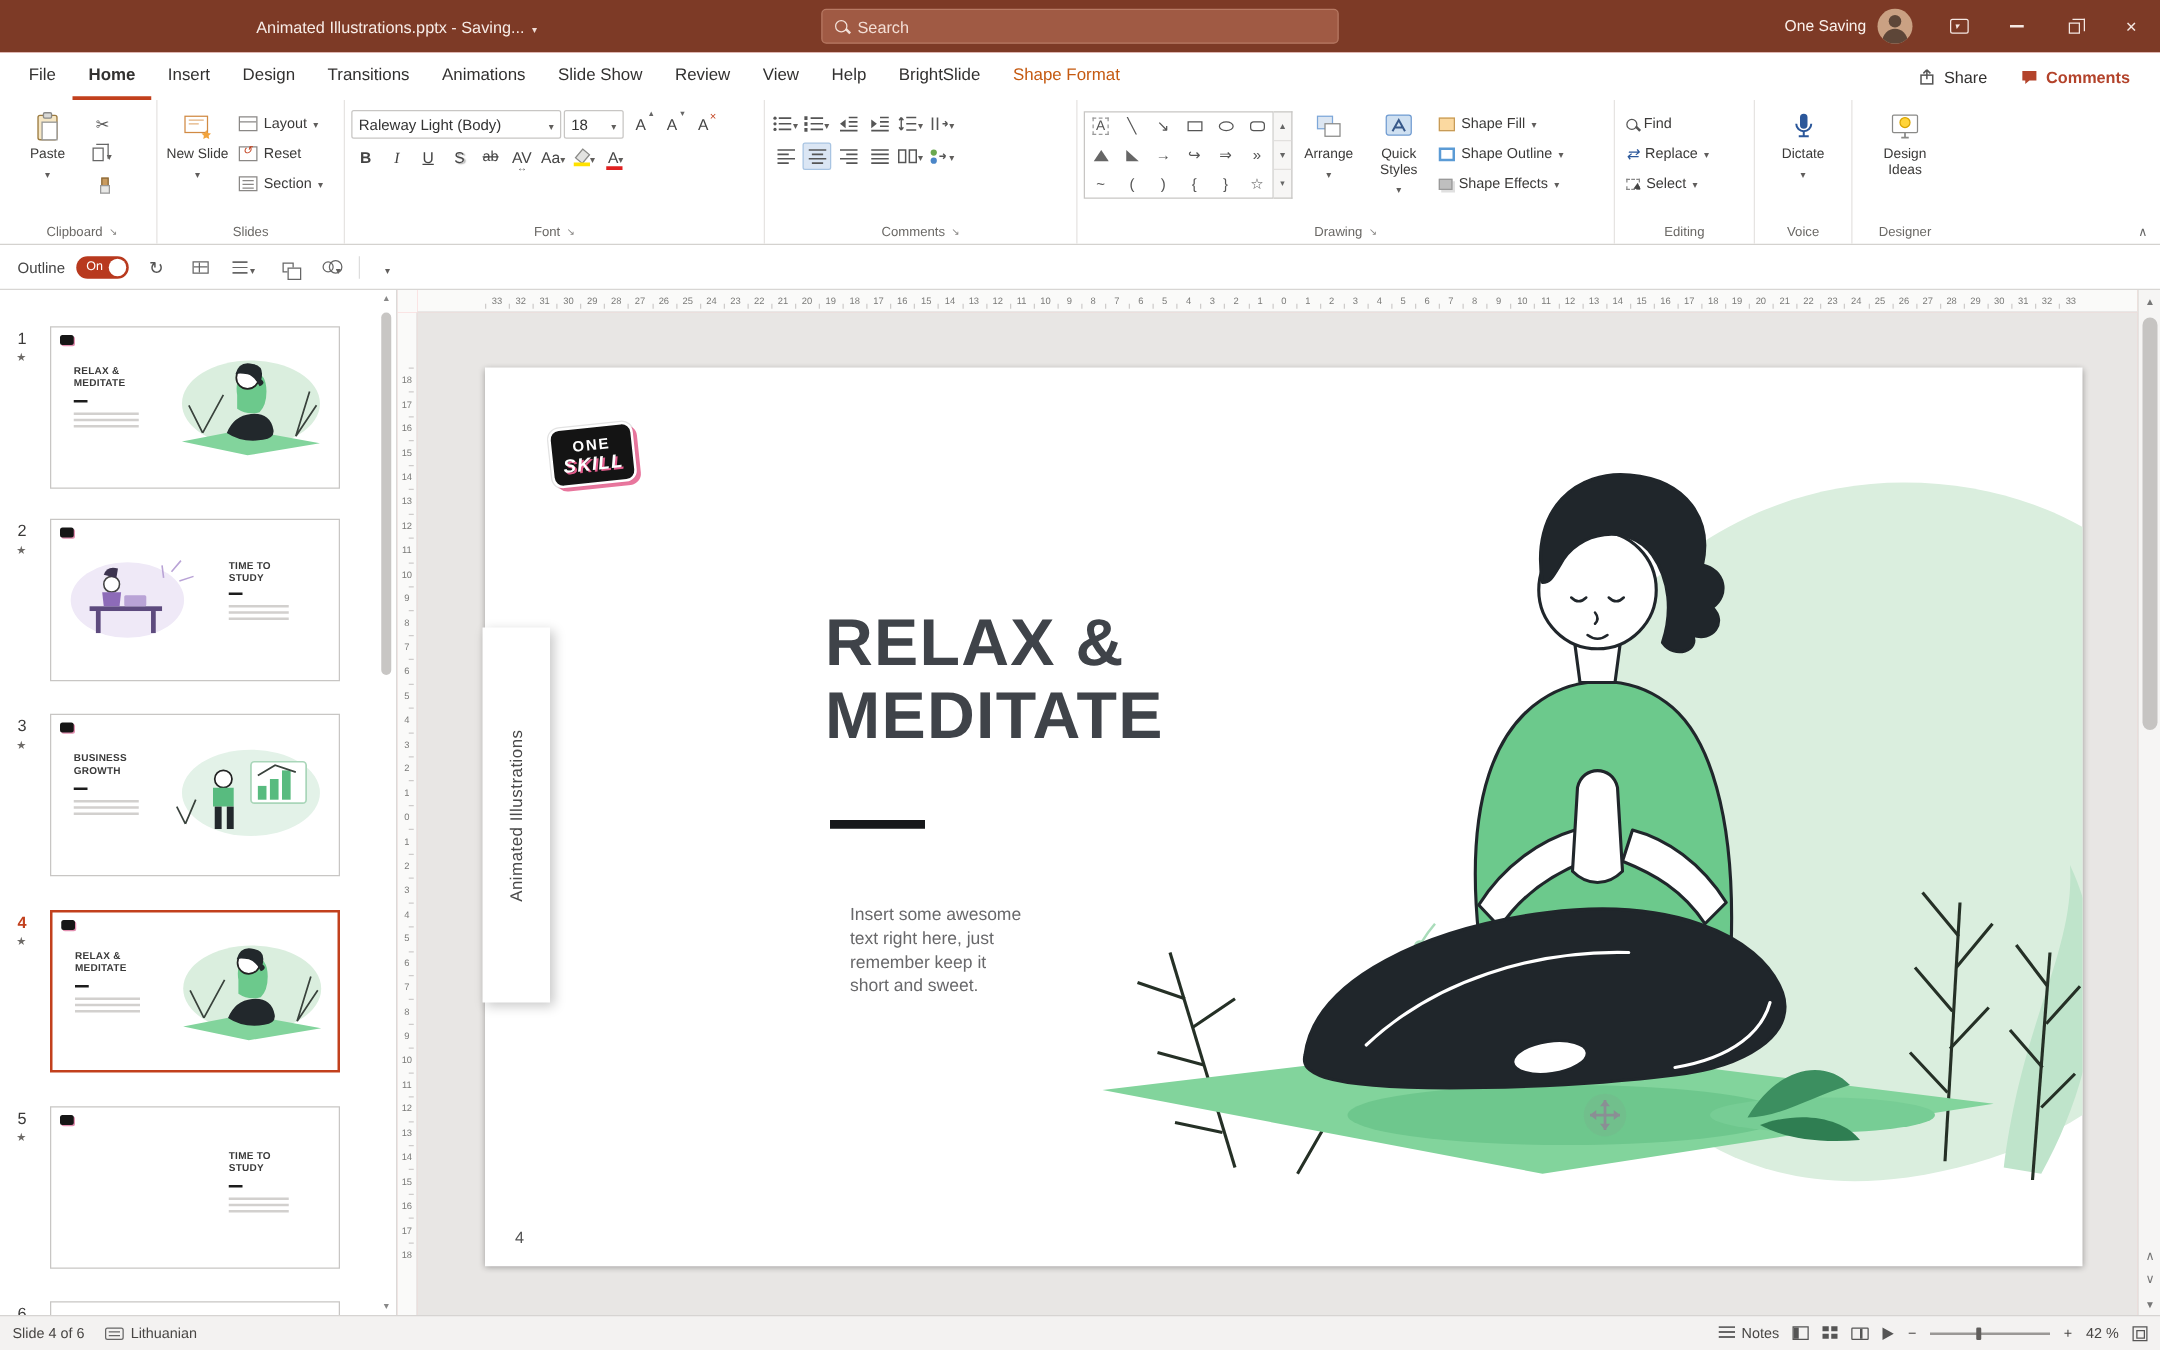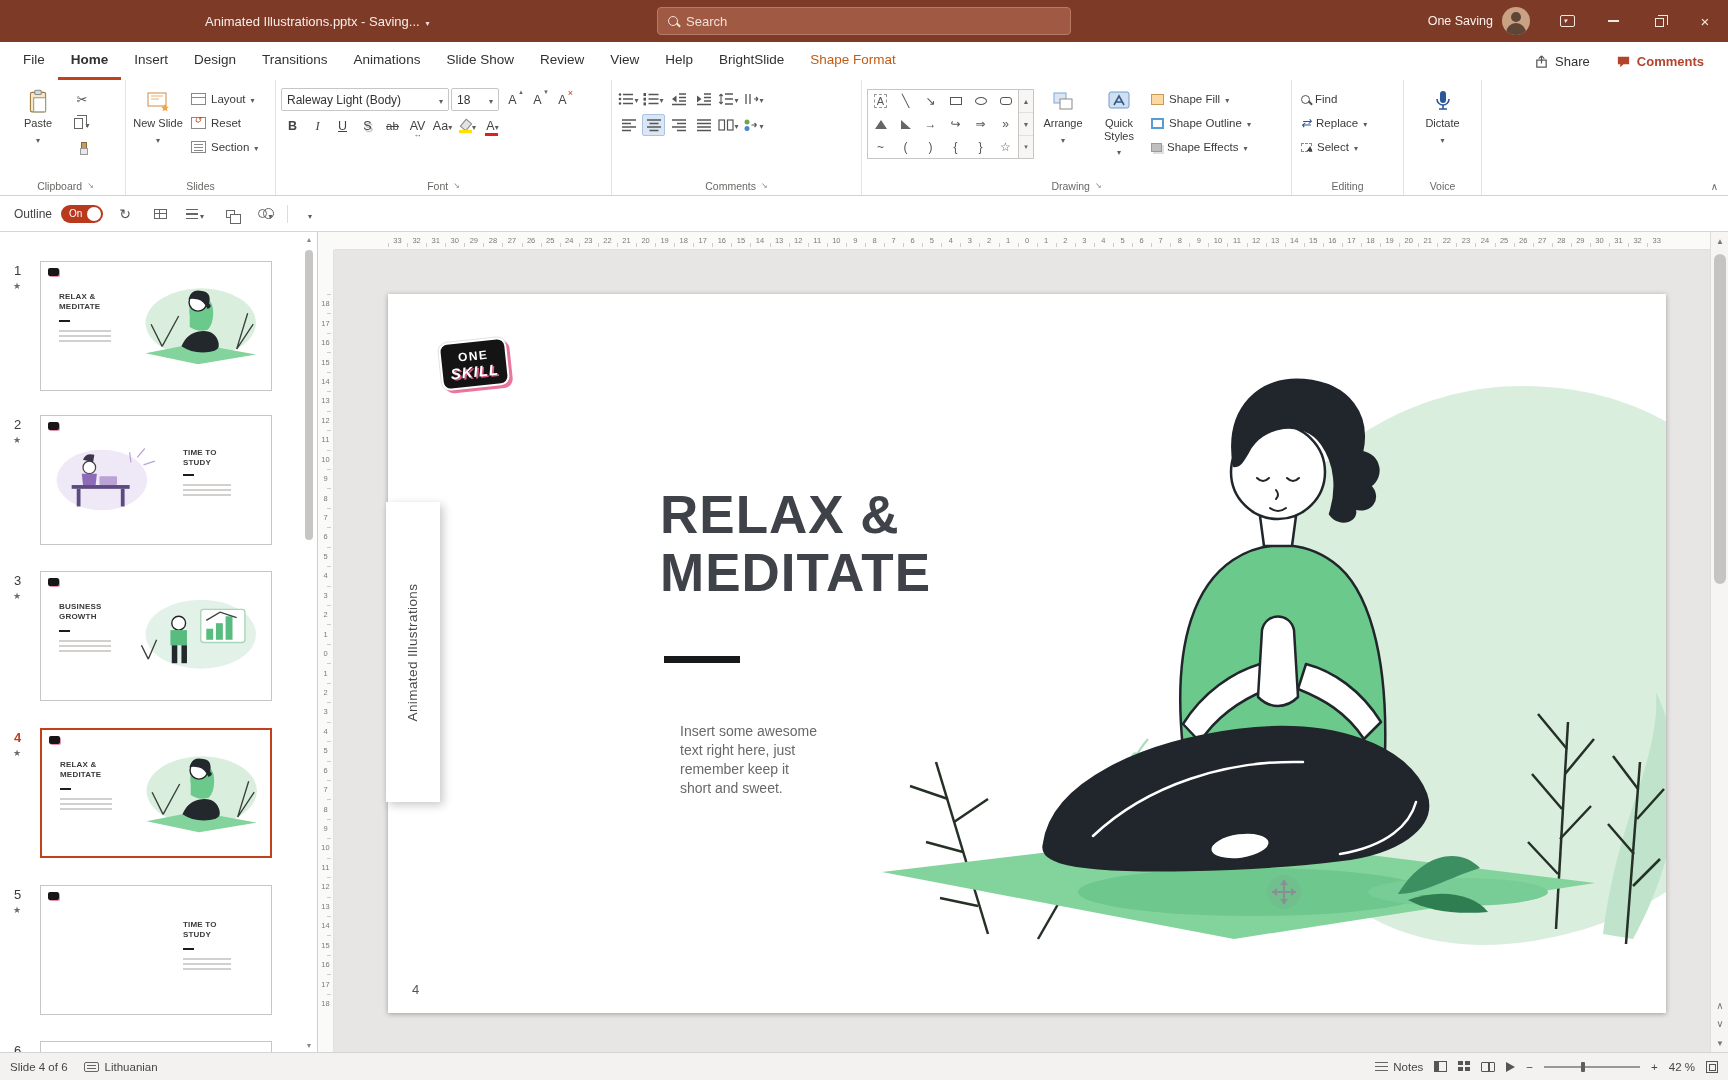--- a/index.html
+++ b/index.html
@@ -163,21 +163,21 @@
 .vscroll .prev{bottom:38px;font-size:10px}
 .vscroll .next{bottom:20px;font-size:10px}
 .vscroll .bottom{bottom:0}
 
 
 .statusbar{position:absolute;left:0;right:0;bottom:0;height:28px;background:#f3f2f1;border-top:1px solid #d6d4d2;display:flex;align-items:center;font-size:11.5px;color:#484644;padding:0 10px;gap:16px}
 .sb-group{display:flex;align-items:center;gap:6px}
 .i-lang{width:15px;height:10px;border:1px solid #666;border-radius:2px;position:relative}
 .i-lang::before{content:"";position:absolute;left:2px;top:2px;right:2px;height:1px;background:#666;box-shadow:0 3px 0 #666}
 .sb-right{margin-left:auto;display:flex;align-items:center;gap:11px}
-.sb-btn{display:flex;align-items:center;gap:5px;color:#484644}
+.sb-btn{display:flex;align-items:flex-start;gap:5px;color:#484644}
 .i-notes{width:13px;height:10px;background:repeating-linear-gradient(#666 0 1.3px,transparent 1.3px 4px)}
 .i-vnormal{width:13px;height:11px;border:1.2px solid #555;position:relative}
 .i-vnormal::before{content:"";position:absolute;left:0;top:0;bottom:0;width:4px;background:#555}
 .i-vsorter{width:12px;height:11px;background:linear-gradient(#555,#555) 0 0/5px 4px no-repeat,linear-gradient(#555,#555) 7px 0/5px 4px no-repeat,linear-gradient(#555,#555) 0 6px/5px 4px no-repeat,linear-gradient(#555,#555) 7px 6px/5px 4px no-repeat}
 .i-vread{width:14px;height:10px;border:1.2px solid #555;border-radius:1px;position:relative}
 .i-vread::before{content:"";position:absolute;left:50%;top:0;bottom:0;width:1.2px;background:#555}
 .i-vshow{width:0;height:0;border-left:9px solid #555;border-top:5.5px solid transparent;border-bottom:5.5px solid transparent}
 .zoomtrack{width:96px;height:2px;background:#9a9896;position:relative}
 .zthumb{position:absolute;left:38%;top:-4px;width:4px;height:10px;background:#605e5c;border-radius:1px}
 .i-fit{width:12px;height:12px;border:1.2px solid #555;position:relative}
@@ -563,20 +563,35 @@
             </svg>
           <span class="blabel">Dictate</span>
           <span class="chev"></span>
         </div>
       </div>
       <div class="rg-label">
           <span>Voice</span>
         </div>
     </div>
 
+    <div class="rgroup" style="width:84px;border-right:0">
+      <div class="rg-body" style="justify-content:center">
+        <div class="big-btn" style="width:64px">
+          <svg class="bicon" viewBox="0 0 26 26">
+              <rect x="3" y="4" width="20" height="14" rx="1" fill="#fff" stroke="#8a8a88"></rect>
+              <circle cx="13" cy="10" r="4" fill="#ffd43a" stroke="#d9a400"></circle>
+              <path d="M13 18v4M10 22h6" stroke="#8a8a88" stroke-width="1.4"></path>
+            </svg>
+          <span class="blabel">Design Ideas</span>
+        </div>
+      </div>
+      <div class="rg-label">
+          <span>Designer</span>
+        </div>
+    </div>
 
     <span class="collapse-rb">∧</span>
   </section>
 
   <div class="qatrow">
     <span class="as-label">Outline</span>
     <span class="pill">
         <span>On</span>
         <i class="knob"></i>
       </span>

